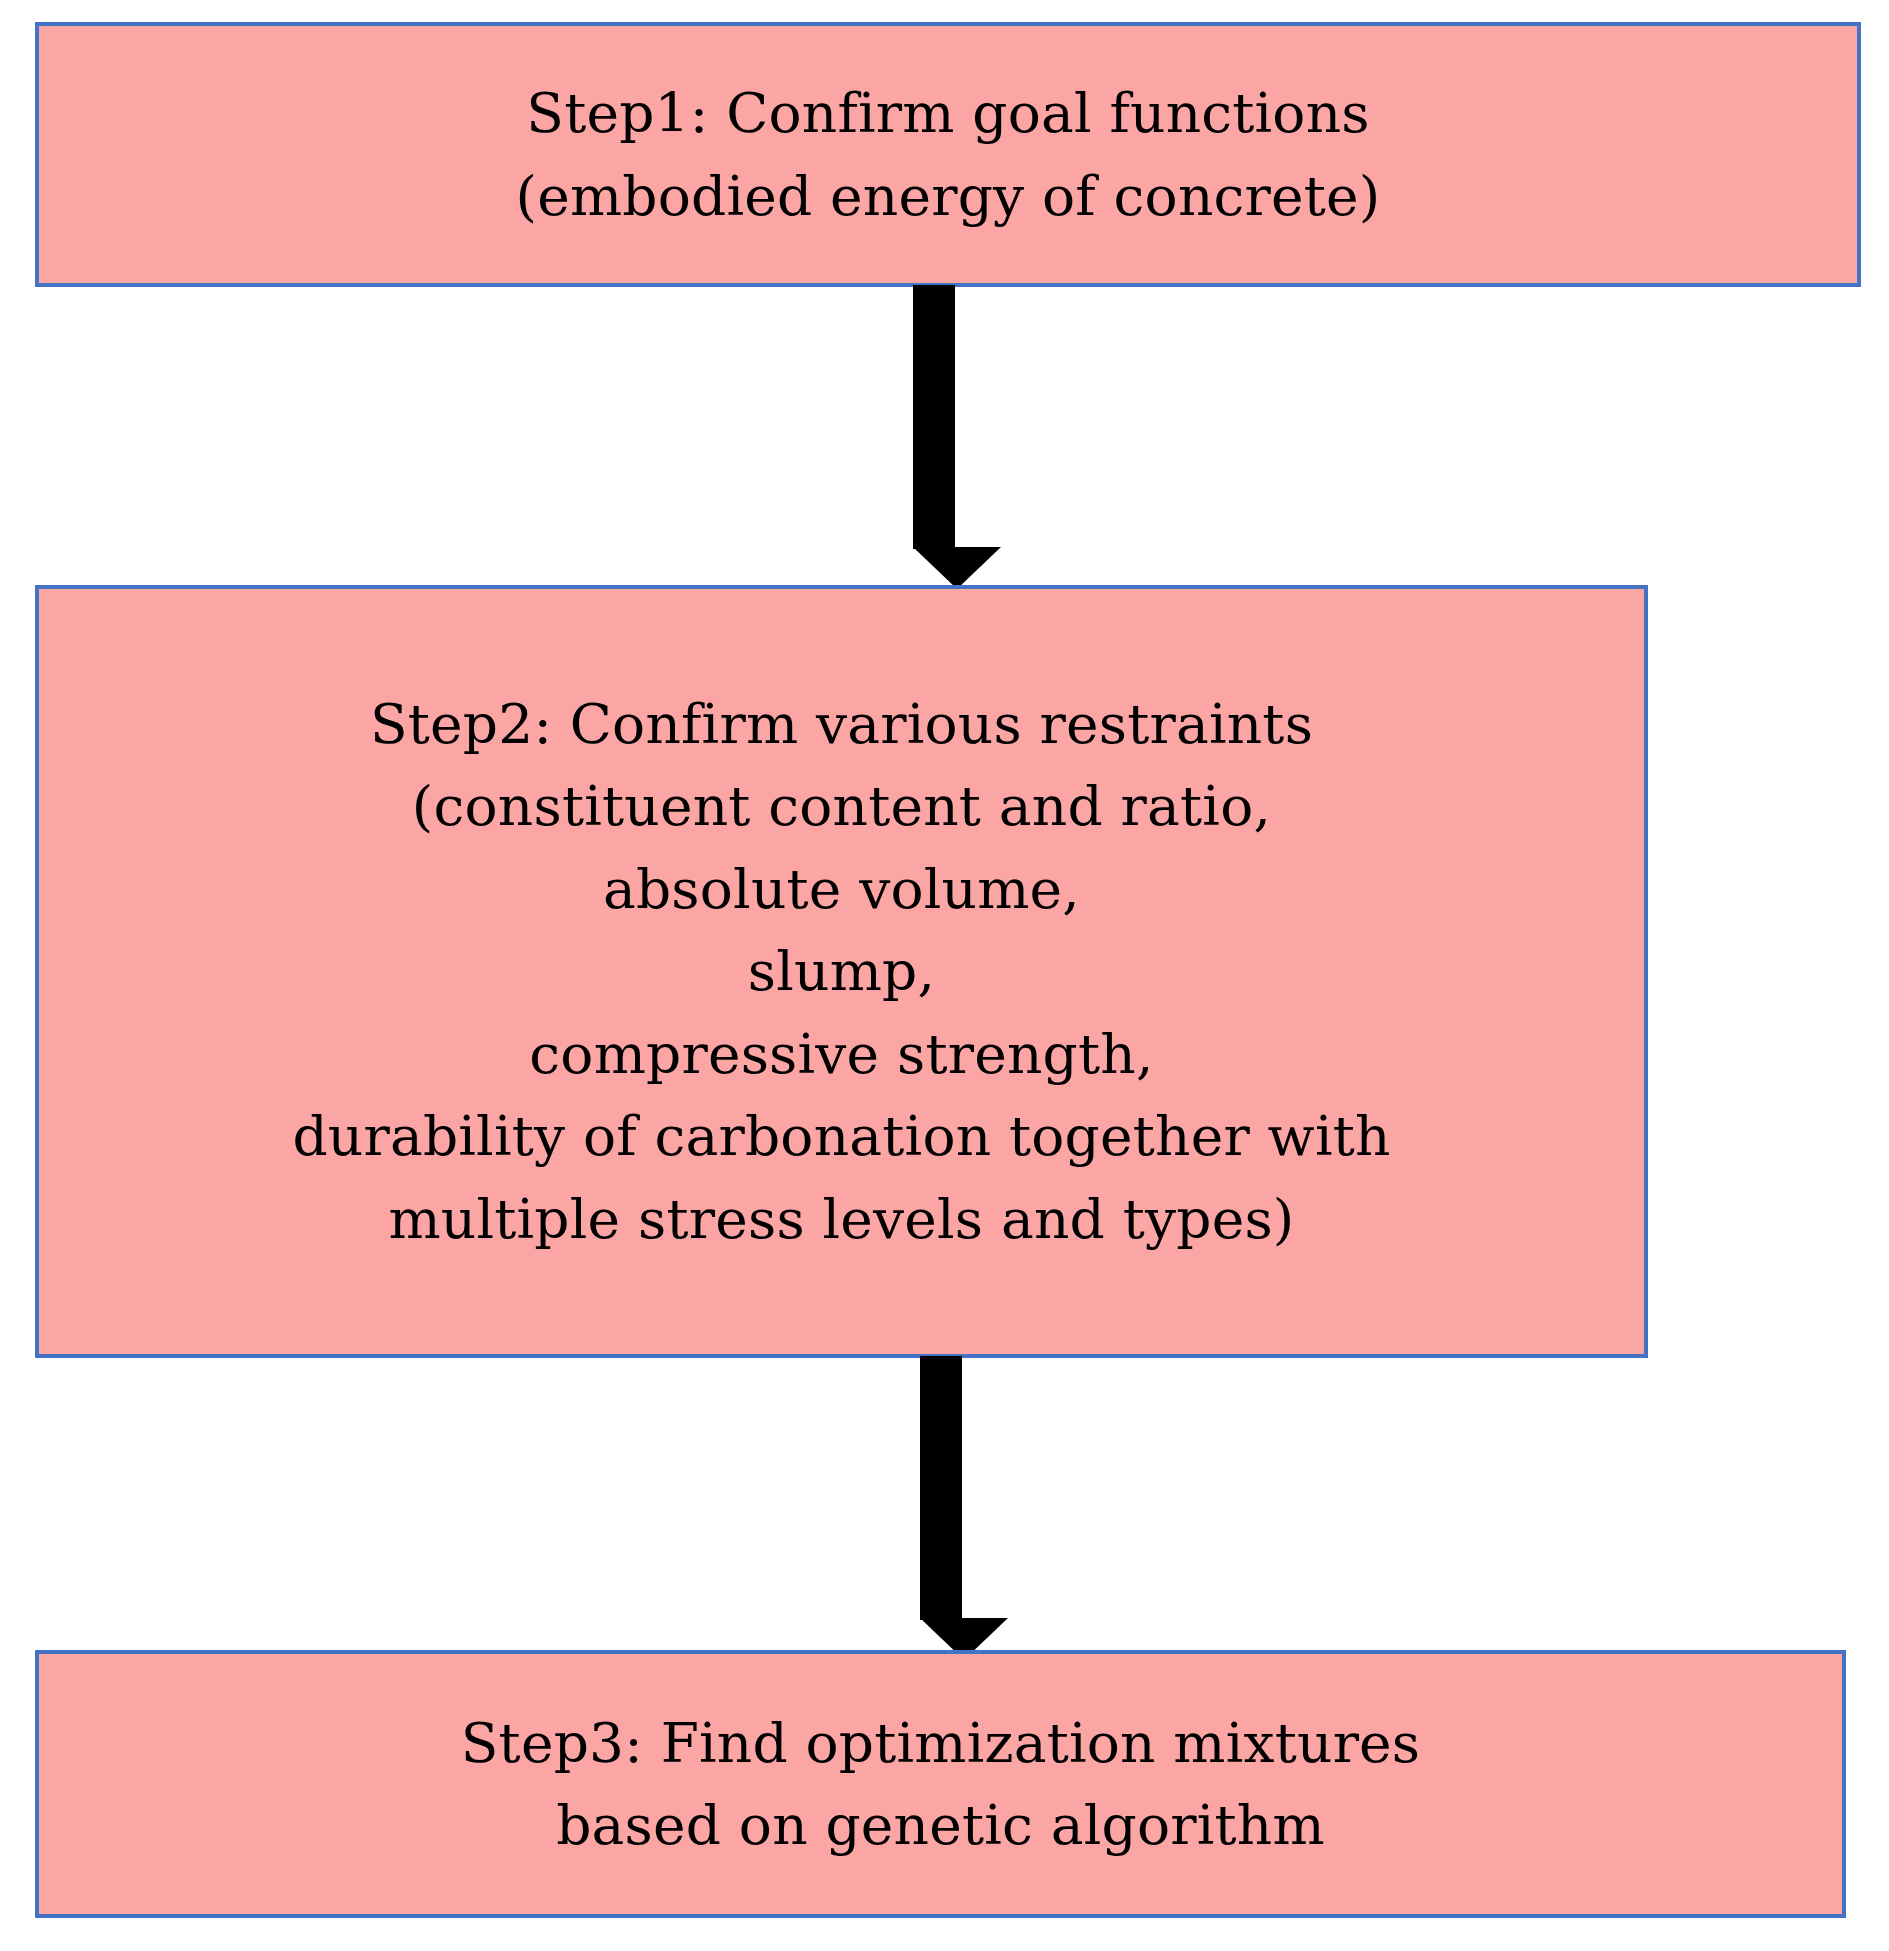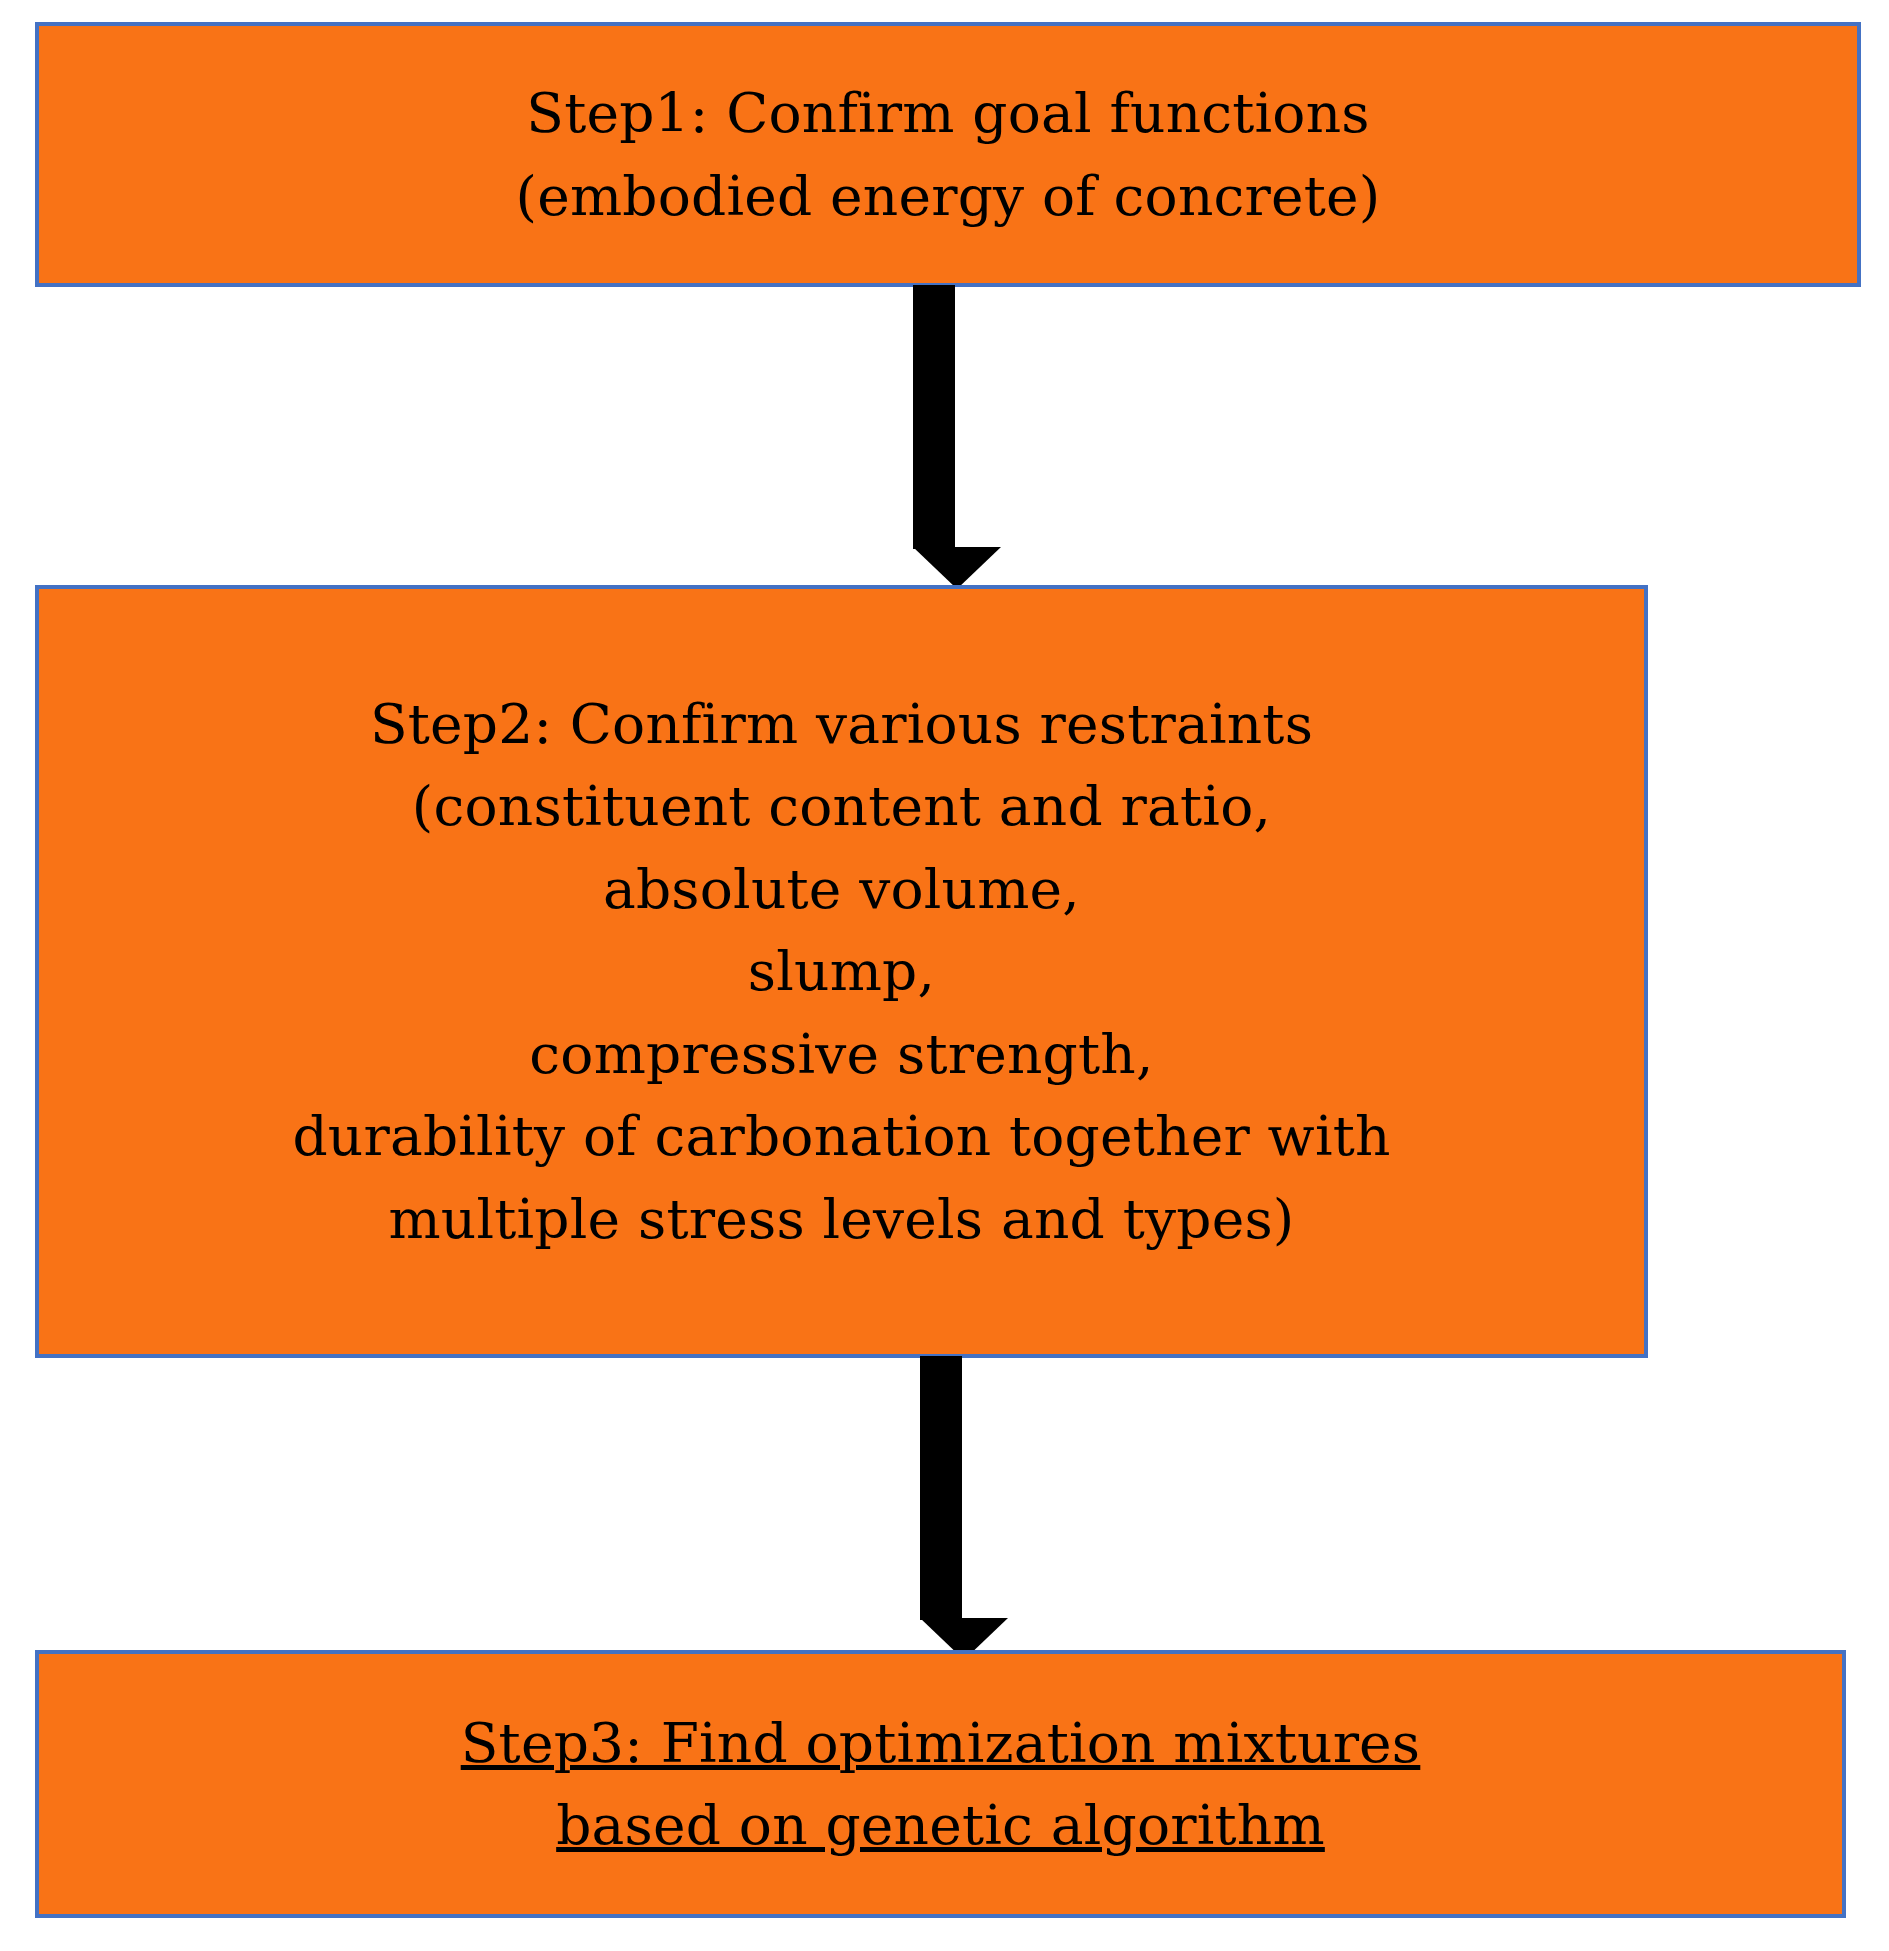--- a/index.html
+++ b/index.html
@@ -12,42 +12,42 @@
     width: 1890px;
     height: 1952px;
     background: #ffffff;
     overflow: hidden;
     font-family: "DejaVu Serif", "Liberation Serif", serif;
   }
 
   .flow-box {
     position: absolute;
     box-sizing: border-box;
-    background: #f97316;
+    background: #fca5a5;
     border: 4.2px solid #4472C4;
     display: flex;
     flex-direction: column;
     align-items: center;
     justify-content: center;
   }
 
   .flow-box .box-text {
     text-align: center;
     color: #000000;
     font-size: 55px;
     line-height: 1.50;
     letter-spacing: 0.2px;
     white-space: pre-line;
     font-family: "DejaVu Serif", "Liberation Serif", serif;
   }
 
   
   #box-step1 { left: 35px;  top: 22px;   width: 1826px; height: 265px; }
   #box-step2 { left: 35px;  top: 585px;  width: 1613px; height: 773px; }
-  #box-step3 { left: 35px;  top: 1650px; width: 1811px; height: 268px; text-decoration: underline; }
+  #box-step3 { left: 35px;  top: 1650px; width: 1811px; height: 268px; }
 
   
   .arrow-connector {
     position: absolute;
   }
   .arrow-shaft {
     position: absolute;
     background: #000000;
     left: 0;
     top: 0;

